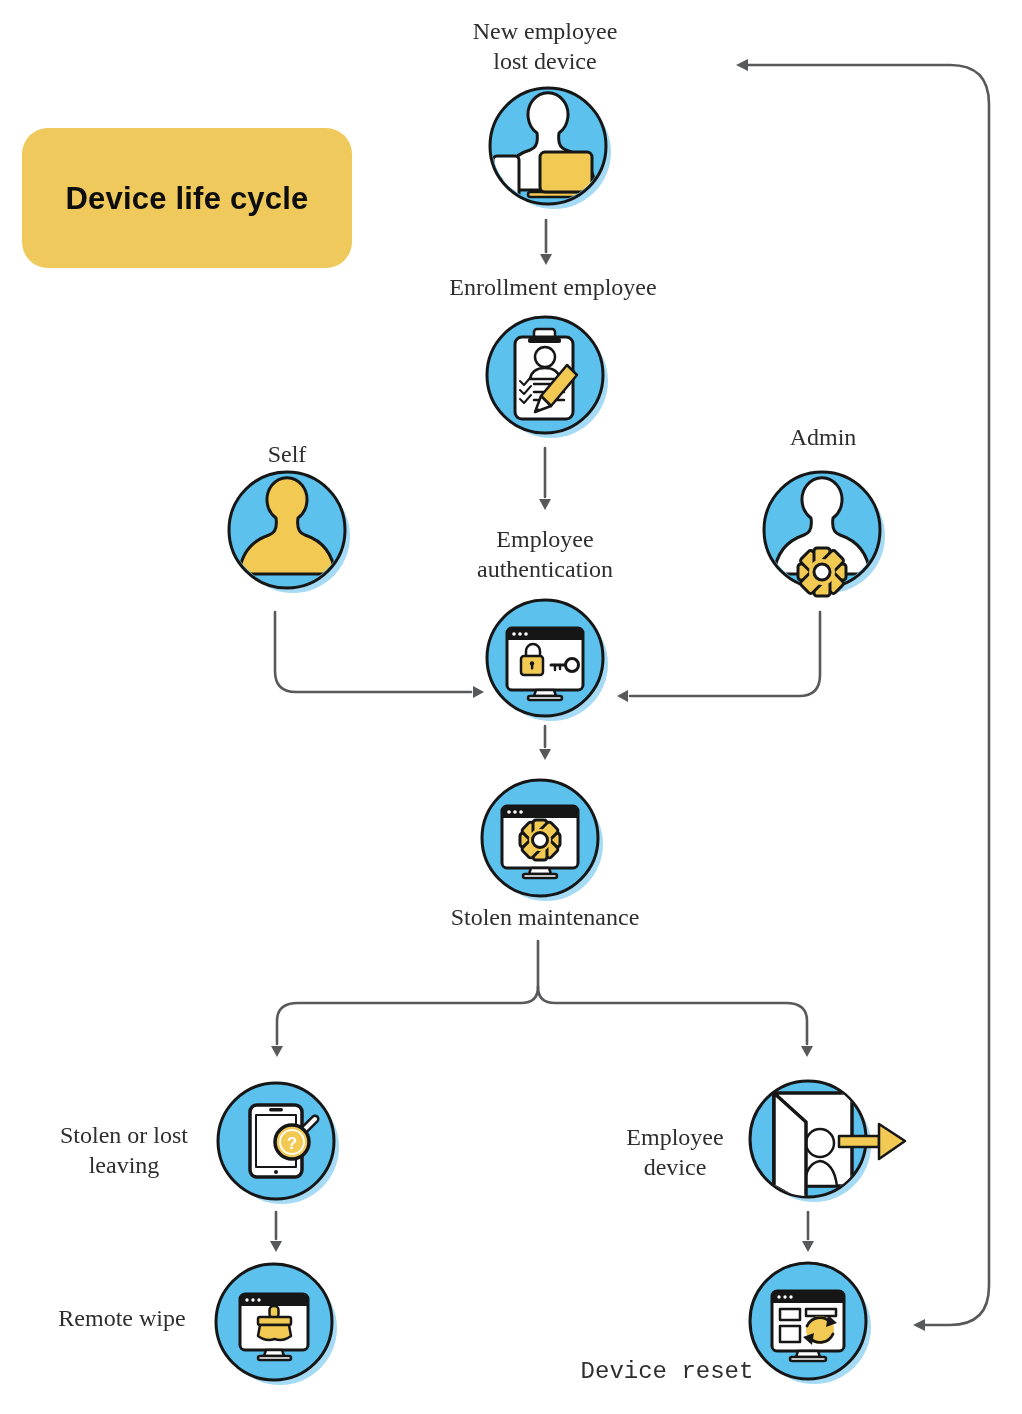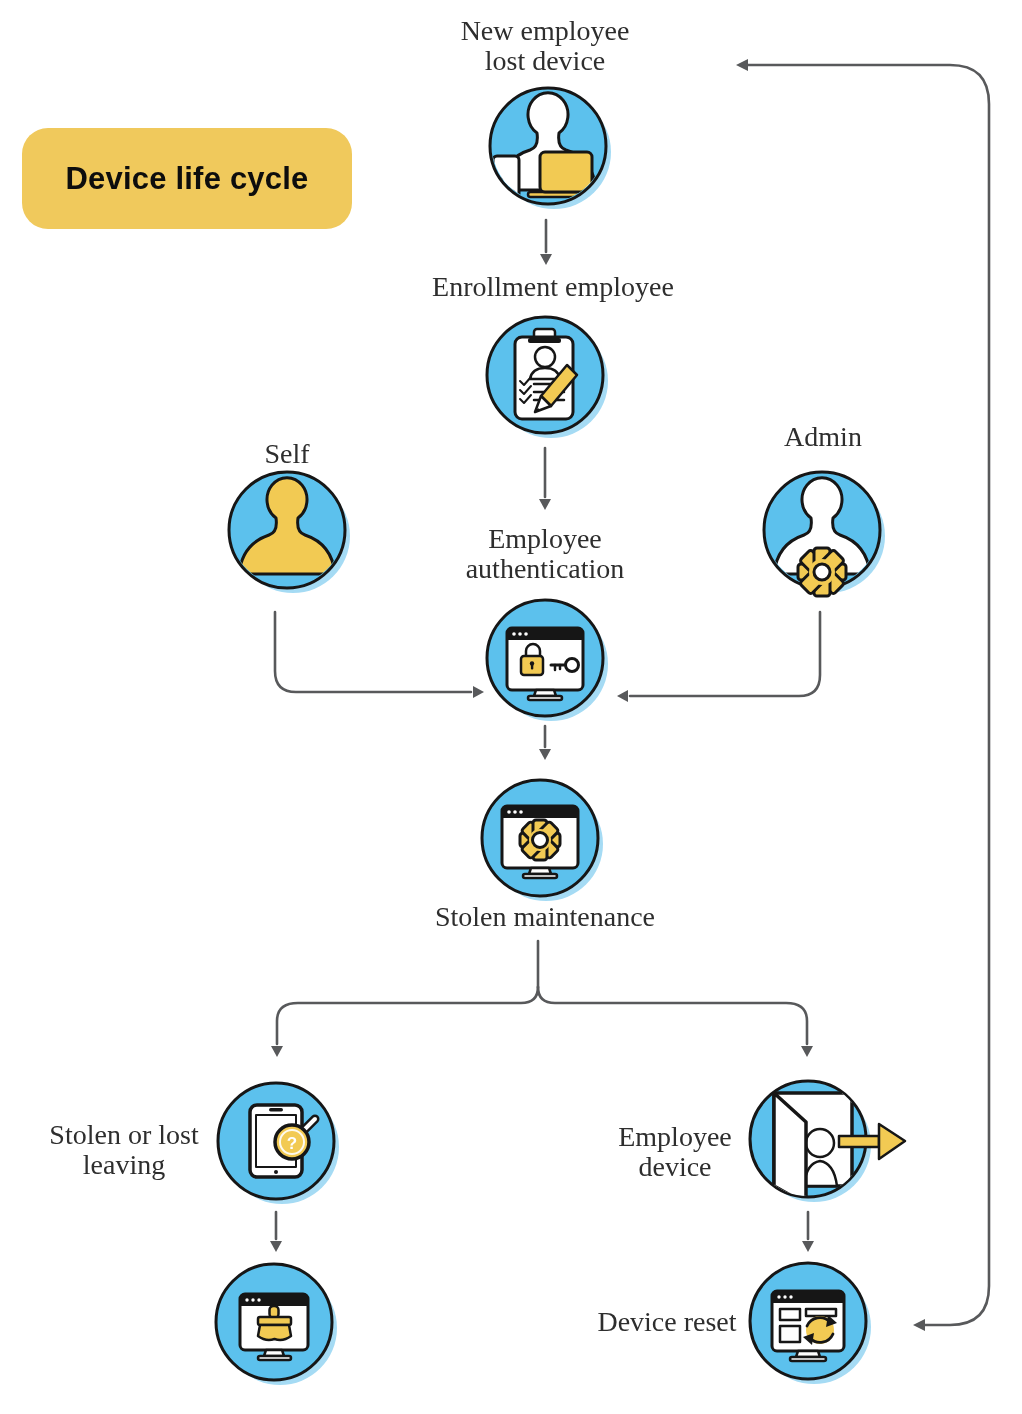--- a/index.html
+++ b/index.html
@@ -10,25 +10,25 @@
     --line:#58595B;
     --ink:#161616;
     --text:#2E2E2E;
   }
   html,body{margin:0;padding:0;background:#fff;}
   .canvas{position:relative;width:1022px;height:1414px;background:#fff;overflow:hidden;
           font-family:"Liberation Serif",serif;}
   .connectors{position:absolute;left:0;top:0;width:1022px;height:1414px;}
   .cline{fill:none;stroke:var(--line);stroke-width:2.6;stroke-linecap:round;}
   .ahead{fill:var(--line);stroke:none;}
-  .badge{position:absolute;left:22px;top:128px;width:330px;height:101px;background:var(--badge-bg);
+  .badge{position:absolute;left:22px;top:128px;width:330px;height:140px;background:var(--badge-bg);
          border-radius:26px;display:flex;flex-direction:column;align-items:center;justify-content:center;
          font-family:"Liberation Sans",sans-serif;font-weight:bold;font-size:31px;line-height:39px;
          color:#0d0d0d;letter-spacing:.2px;}
-  .lbl{position:absolute;font-family:"Liberation Serif",serif;font-size:28px;line-height:30px;
+  .lbl{position:absolute;font-family:"Liberation Serif",serif;font-size:24px;line-height:30px;
        color:var(--text);text-align:center;}
   .node{position:absolute;}
   .f-blue{fill:var(--blue);}
   .f-shadow{fill:var(--blue-shadow);}
   .f-yellow{fill:var(--yellow);}
   .f-white{fill:#fff;}
   .f-ink{fill:var(--ink);}
   .s-ink{stroke:var(--ink);}
   .nofill{fill:none;}
   .sw2{stroke-width:2;} .sw25{stroke-width:2.5;} .sw3{stroke-width:3;} .sw35{stroke-width:3.5;}
@@ -90,21 +90,22 @@
   </div>
   <div class="lbl" style="left:395px;top:902px;width:300px;">Stolen maintenance</div>
   <div class="lbl" style="left:24px;top:1120px;width:200px;">
     <span style="display:block">Stolen or lost</span>
     <span style="display:block">leaving</span>
   </div>
   <div class="lbl" style="left:575px;top:1122px;width:200px;">
     <span style="display:block">Employee</span>
     <span style="display:block">device</span>
   </div>
-  <div class="lbl" style="left:567px;top:1307px;width:200px;">Device reset</div>
+  <div class="lbl" style="left:22px;top:1303px;width:200px;">Remote wipe</div>
+  <div class="lbl" style="left:567px;top:1357px;width:200px;font-family:Liberation Mono, monospace;">Device reset</div>
 
   <div class="node" style="left:484px;top:84px;">
     <svg width="130" height="130" viewBox="0 0 130 130">
       <defs>
           <clipPath id="c-emp">
             <circle cx="64" cy="62" r="56"></circle>
           </clipPath>
         </defs>
       <circle class="f-shadow" cx="70" cy="68" r="57"></circle>
       <circle class="f-blue s-ink sw3" cx="64" cy="62" r="58"></circle>

